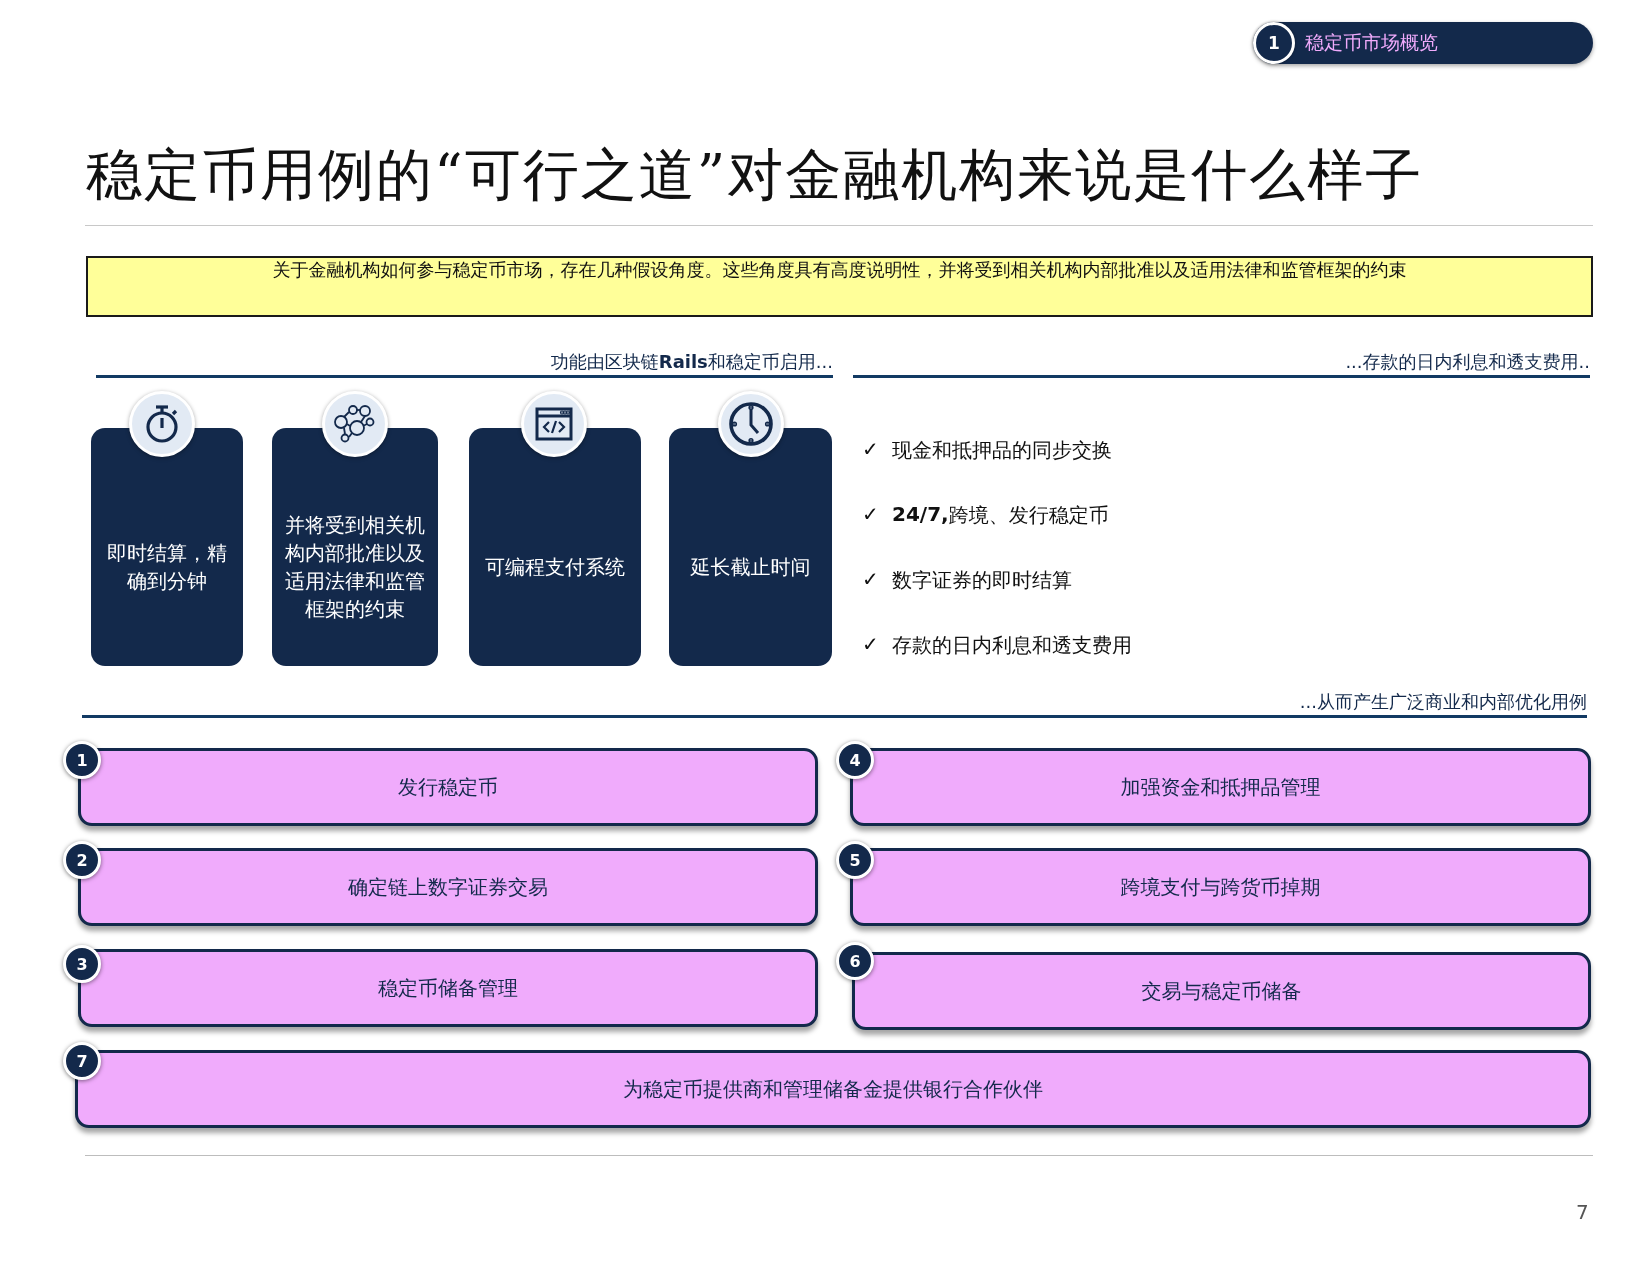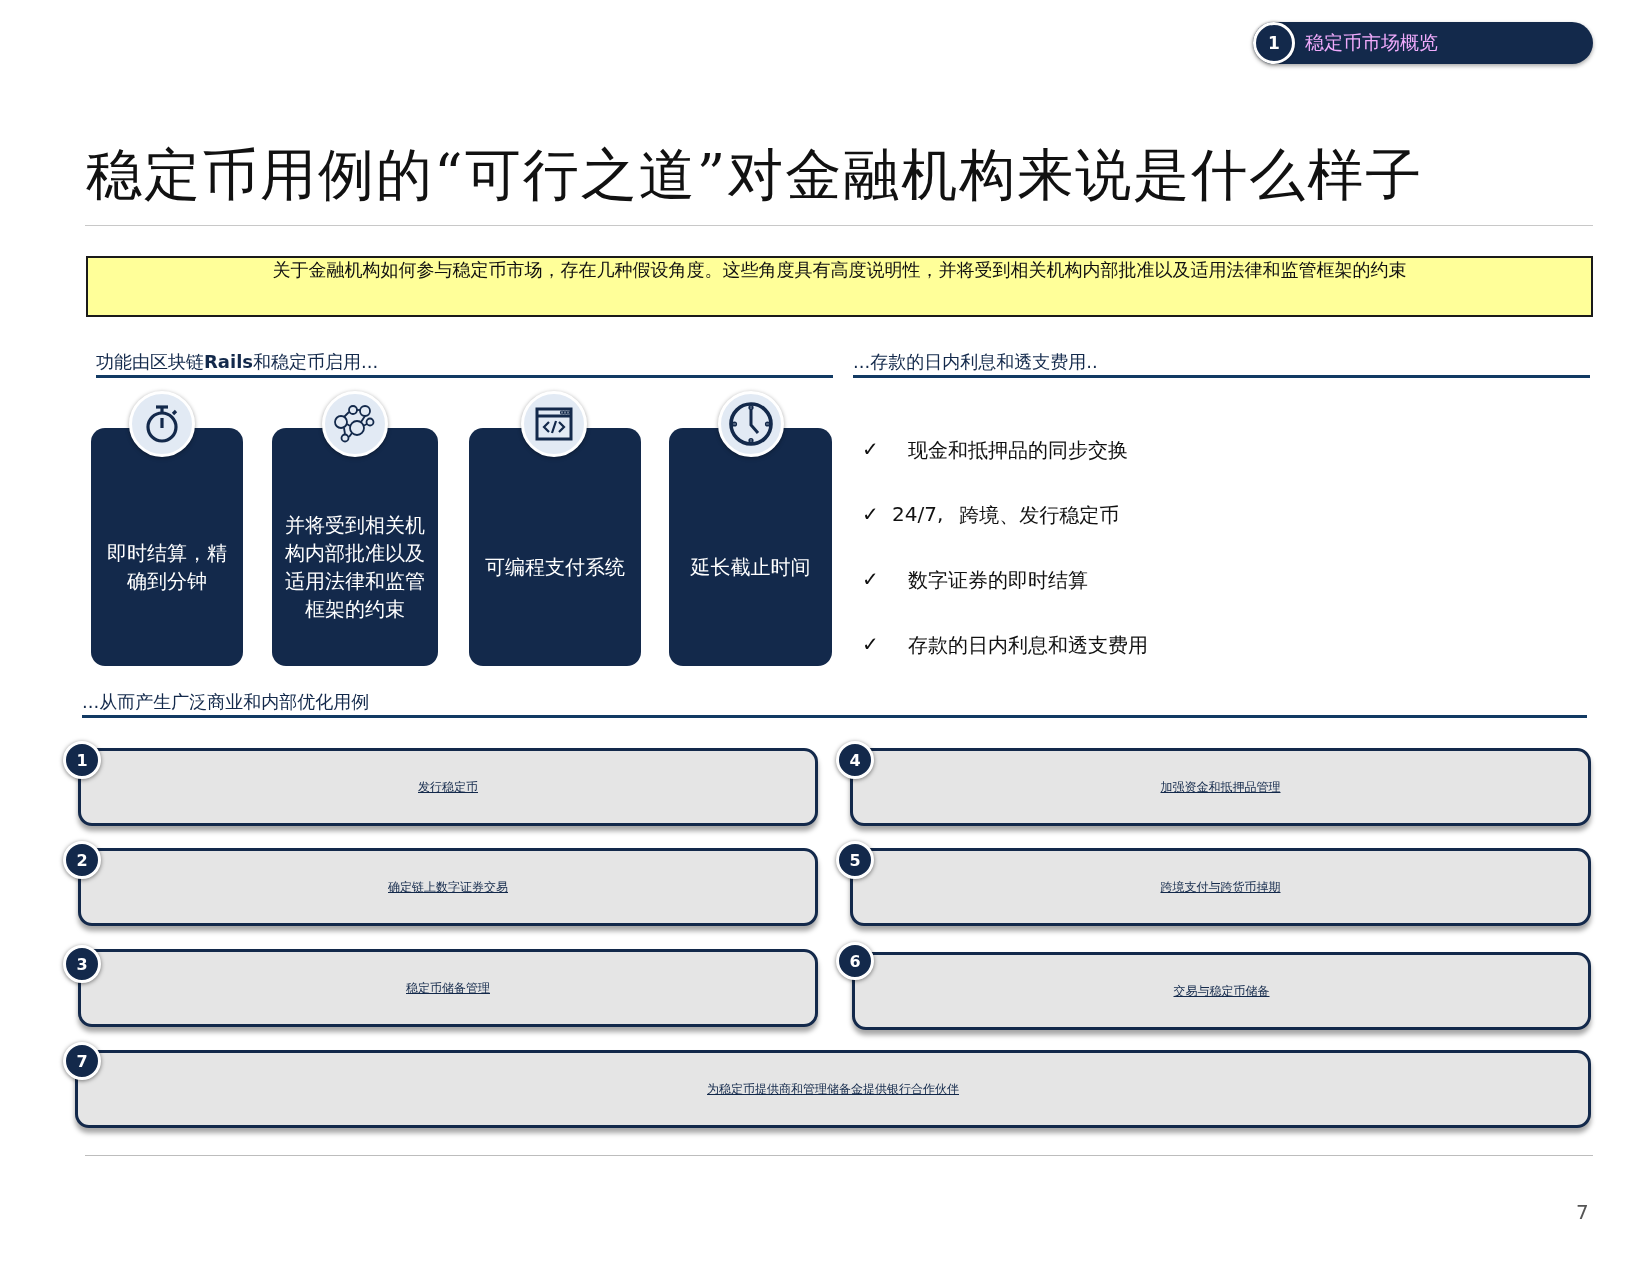--- a/index.html
+++ b/index.html
@@ -30,21 +30,21 @@
 
   .notice {
     position: absolute; left: 86px; top: 256px; width: 1507px; height: 61px;
     background: #ffff99; border: 2px solid #1a1a1a;
     display: flex; align-items: flex-start; justify-content: center;
     font-size: 18px; color: #111;
   }
 
   .sub-head {
     position: absolute; height: 28px; border-bottom: 3px solid #123a63;
-    text-align: left; font-size: 18px; color: #13294b;
+    text-align: right; font-size: 18px; color: #13294b;
   }
   .sub-head b { font-weight: bold; }
 
   .feature-card {
     position: absolute; top: 428px; height: 238px;
     background: #13294b; border-radius: 14px;
     color: #ffffff; font-size: 20px; line-height: 28px;
     display: flex; align-items: center; justify-content: center; text-align: center;
     padding: 40px 10px 0 10px;
   }
@@ -54,28 +54,28 @@
     box-shadow: 0 1px 4px rgba(0,0,0,0.35);
     display: flex; align-items: center; justify-content: center;
   }
 
   .check-list { position: absolute; left: 862px; top: 437px; list-style: none; }
   .check-list li {
     height: 65px; display: flex; align-items: flex-start;
     font-size: 20px; color: #111;
   }
   .check-list li .tick { width: 30px; font-size: 20px; color: #111; }
-  .check-list li b { font-weight: normal; margin-right: 16px; }
+  .check-list li b { font-weight: bold; margin-right: 0; }
 
   .usecase {
-    position: absolute; background: #e5e5e5;
+    position: absolute; background: #f0abfc;
     border: 3px solid #13294b; border-radius: 14px;
     box-shadow: 0 5px 5px rgba(0,0,0,0.35);
     display: flex; align-items: center; justify-content: center;
-    font-size: 12px; color: #13294b; text-decoration: underline;
+    font-size: 20px; color: #13294b;
   }
   .usecase-num {
     position: absolute; width: 38px; height: 38px; border-radius: 50%;
     background: #13294b; border: 3px solid #ffffff;
     color: #fff; font-weight: bold; font-size: 16px;
     display: flex; align-items: center; justify-content: center;
     box-shadow: 0 1px 4px rgba(0,0,0,0.5);
     z-index: 2;
   }
 

